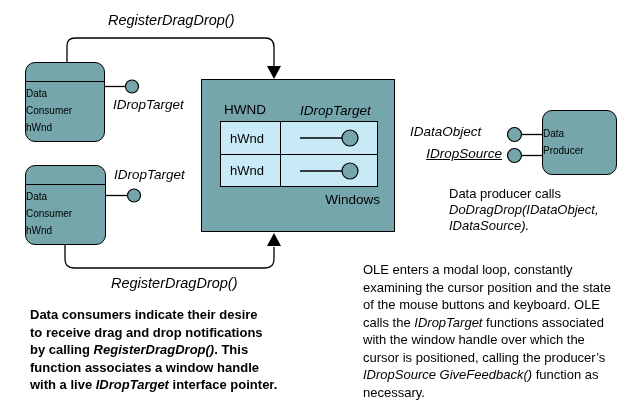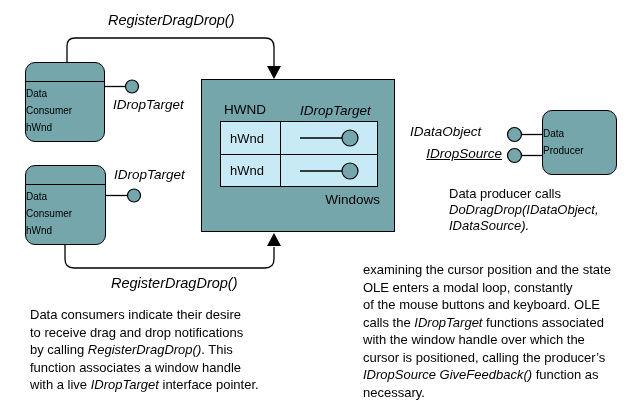--- a/index.html
+++ b/index.html
@@ -146,31 +146,31 @@
       <div>Producer</div>
     </div>
   </div>
 
   <div class="caption-block" style="left:437px;top:186px;">
     <div><span>Data producer calls</span></div>
     <div><span class="it">DoDragDrop(IDataObject,</span></div>
     <div><span class="it">IDataSource).</span></div>
   </div>
 
-  <div class="para" style="left:18px;top:306px;">
+  <div class="para" style="left:18px;top:306px;font-weight:bold;">
     <div><span>Data consumers indicate their desire</span></div>
     <div><span>to receive drag and drop notifications</span></div>
     <div><span>by calling </span><span class="it">RegisterDragDrop()</span><span>. This</span></div>
     <div><span>function associates a window handle</span></div>
     <div><span>with a live </span><span class="it">IDropTarget</span><span> interface pointer.</span></div>
   </div>
 
   <div class="para" style="left:351px;top:261px;">
+    <div><span>OLE enters a modal loop, constantly</span></div>
     <div><span>examining the cursor position and the state</span></div>
-    <div><span>OLE enters a modal loop, constantly</span></div>
     <div><span>of the mouse buttons and keyboard. OLE</span></div>
     <div><span>calls the </span><span class="it">IDropTarget</span><span> functions associated</span></div>
     <div><span>with the window handle over which the</span></div>
     <div><span>cursor is positioned, calling the producer’s</span></div>
     <div><span class="it">IDropSource GiveFeedback()</span><span> function as</span></div>
     <div><span>necessary.</span></div>
   </div>
 
 </div>
 

